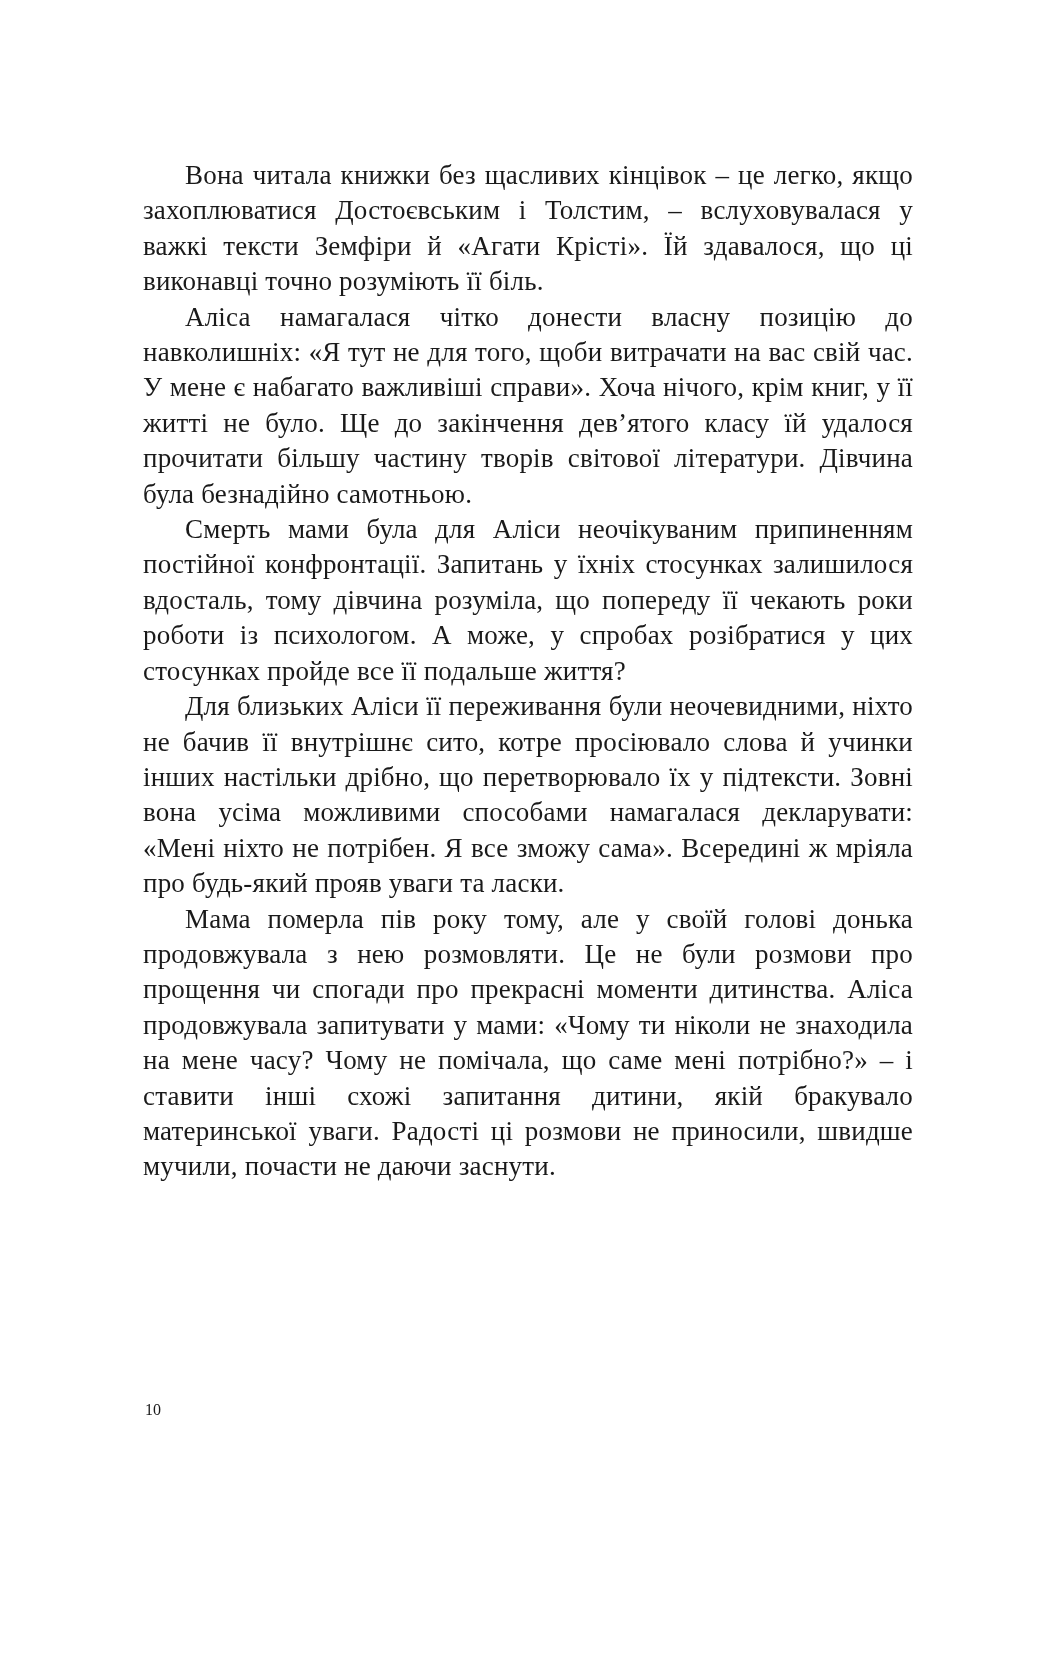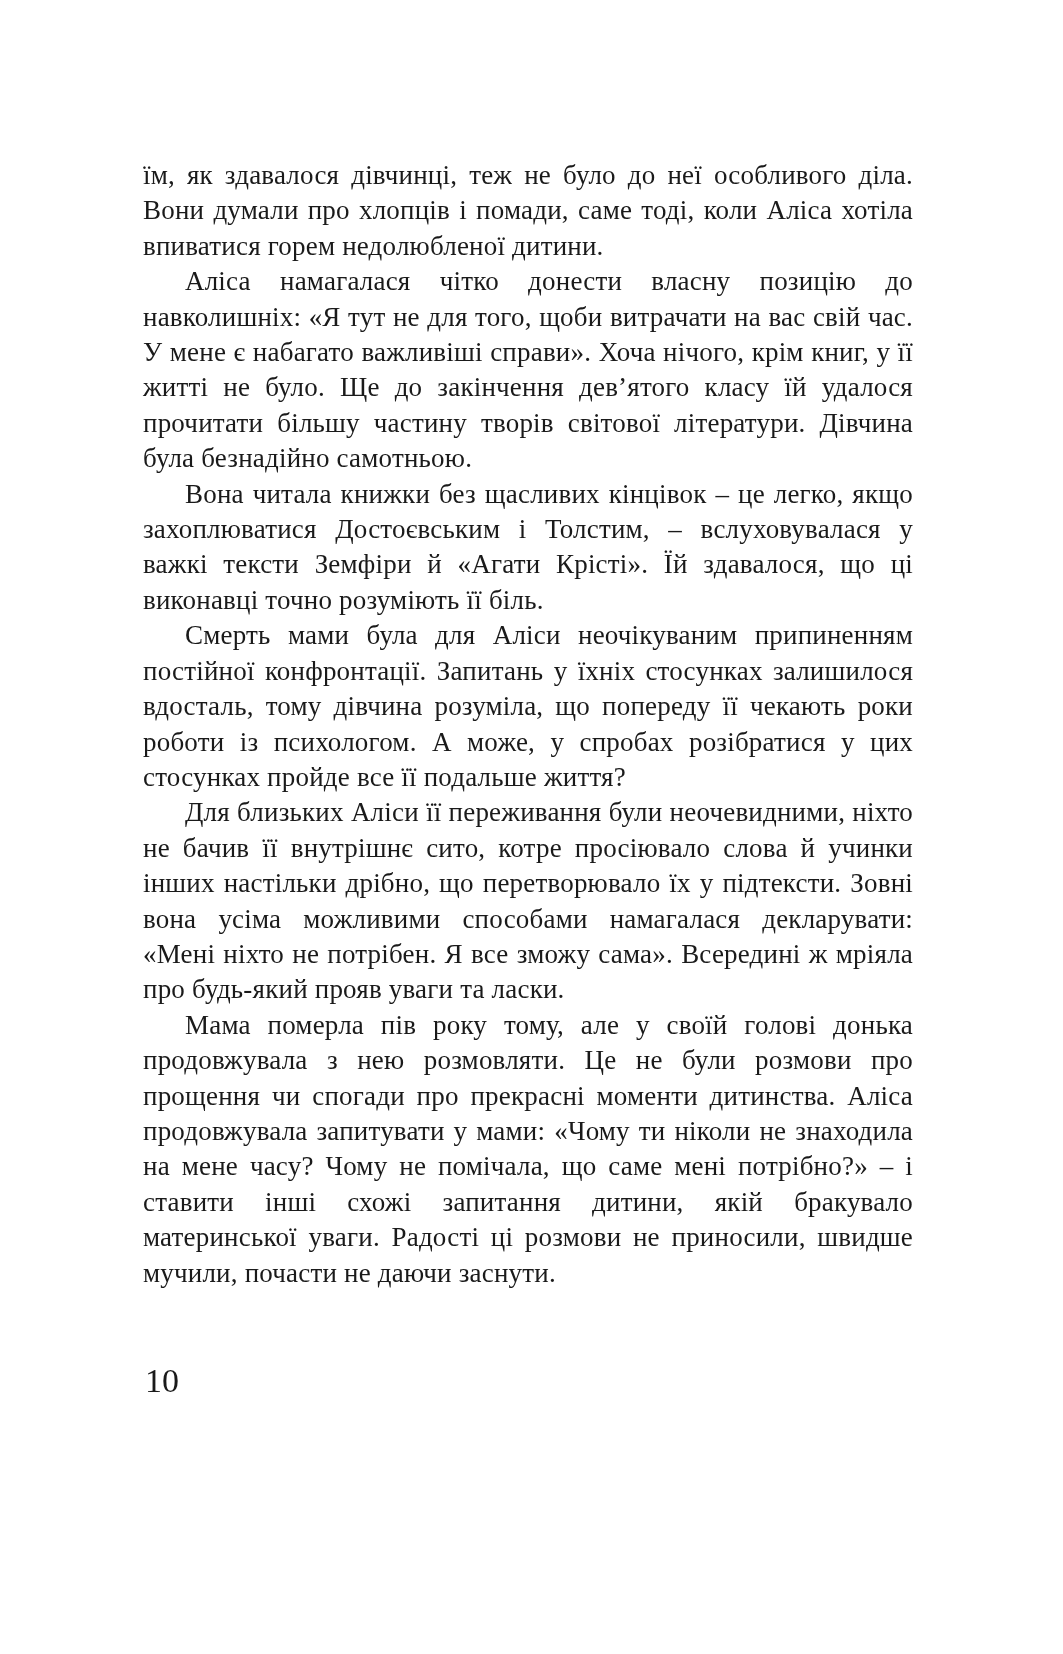--- a/index.html
+++ b/index.html
@@ -29,32 +29,31 @@
   .text-block p {
     margin: 0;
     padding: 0;
   }
   .text-block p.indent {
     text-indent: 42px;
   }
   .page-number {
     position: absolute;
     left: 145px;
-    top: 1364px;
-    font-size: 34px;
+    top: 1402px;
+    font-size: 16px;
     line-height: 1;
     color: #1a1a1a;
   }
 </style>
 </head>
 <body>
 
 <div class="page">
   <div class="text-block">
-      <p class="">їм, як здавалося дівчинці, теж не було до неї особливого діла. Вони думали про хлопців і помади, саме тоді, коли Аліса хотіла впиватися горем недолюбленої дитини.</p>
+      <p class="indent">Вона читала книжки без щасливих кінцівок – це легко, якщо захоплюватися Достоєвським і Толстим, – вслуховувалася у важкі тексти Земфіри й «Агати Крісті». Їй здавалося, що ці виконавці точно розуміють її біль.</p>
       <p class="indent">Аліса намагалася чітко донести власну позицію до навколишніх: «Я тут не для того, щоби витрачати на вас свій час. У мене є набагато важливіші справи». Хоча нічого, крім книг, у її житті не було. Ще до закінчення дев’ятого класу їй удалося прочитати більшу частину творів світової літератури. Дівчина була безнадійно самотньою.</p>
-      <p class="indent">Вона читала книжки без щасливих кінцівок – це легко, якщо захоплюватися Достоєвським і Толстим, – вслуховувалася у важкі тексти Земфіри й «Агати Крісті». Їй здавалося, що ці виконавці точно розуміють її біль.</p>
       <p class="indent">Смерть мами була для Аліси неочікуваним припиненням постійної конфронтації. Запитань у їхніх стосунках залишилося вдосталь, тому дівчина розуміла, що попереду її чекають роки роботи із психологом. А може, у спробах розібратися у цих стосунках пройде все її подальше життя?</p>
       <p class="indent">Для близьких Аліси її переживання були неочевидними, ніхто не бачив її внутрішнє сито, котре просіювало слова й учинки інших настільки дрібно, що перетворювало їх у підтексти. Зовні вона усіма можливими способами намагалася декларувати: «Мені ніхто не потрібен. Я все зможу сама». Всередині ж мріяла про будь-який прояв уваги та ласки.</p>
       <p class="indent">Мама померла пів року тому, але у своїй голові донька продовжувала з нею розмовляти. Це не були розмови про прощення чи спогади про прекрасні моменти дитинства. Аліса продовжувала запитувати у мами: «Чому ти ніколи не знаходила на мене часу? Чому не помічала, що саме мені потрібно?» – і ставити інші схожі запитання дитини, якій бракувало материнської уваги. Радості ці розмови не приносили, швидше мучили, почасти не даючи заснути.</p>
     </div>
   <div class="page-number">10</div>
 </div>
 
 </body></html>

